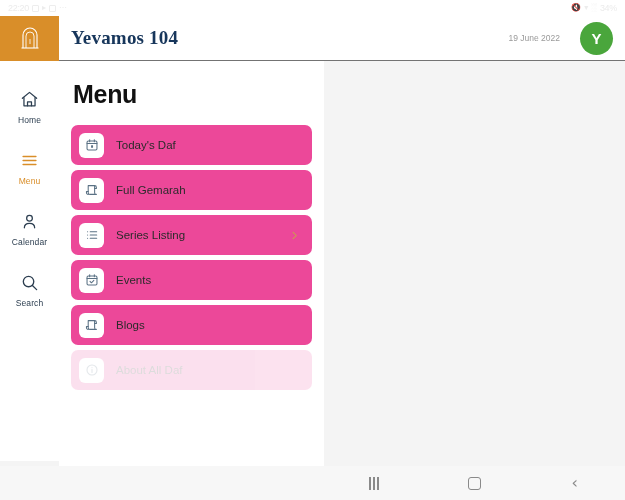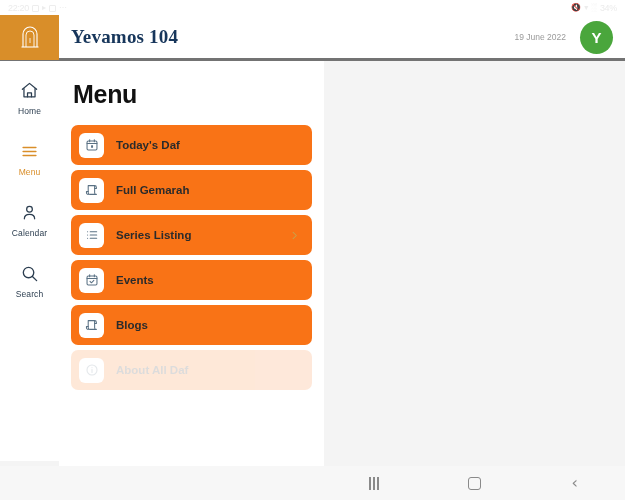--- a/index.html
+++ b/index.html
@@ -30,42 +30,42 @@
   .sb-glyph { color: #ececec; font-size: 8px; line-height: 1; }
   .sb-box { width: 7px; height: 7px; border: 1px solid #ededed; border-radius: 1px; display:inline-block;}
   .sb-time { color: #ebebeb; font-size: 9px; letter-spacing: -0.3px; }
 
   
   .header {
     position: absolute; top: 16px; left: 0;
     width: 625px; height: 45px;
     background: #ffffff;
     display: flex; align-items: center;
-    border-bottom: 3px solid #737373;
+    border-bottom: 1px solid #737373;
     z-index: 5;
   }
   .logo-tile {
     width: 59px; height: 45px;
     background: #d98e29;
     display: flex; align-items: center; justify-content: center;
     flex: 0 0 59px;
   }
   .app-title {
     margin-left: 12px;
     font-family: "Liberation Serif", serif;
     font-weight: bold;
     font-size: 19px;
     color: #17365b;
     letter-spacing: 0.2px;
   }
   .header-right {
     margin-left: auto;
     display: flex; align-items: center;
     padding-right: 12px;
-    gap: 14px;
+    gap: 20px;
   }
   .header-date {
     font-size: 8.5px;
     color: #9a9a9a;
     white-space: nowrap;
   }
   .avatar {
     width: 33px; height: 33px;
     border-radius: 50%;
     background: #4aa63c;
@@ -75,21 +75,21 @@
     font-family: "Liberation Sans", sans-serif;
   }
 
   
   .rail {
     position: absolute; top: 61px; left: 0;
     width: 59px; height: 400px;
     background: #ffffff;
     display: flex; flex-direction: column;
     align-items: center;
-    padding-top: 18px;
+    padding-top: 27px;
     z-index: 4;
   }
   .rail-item {
     width: 59px;
     display: flex; flex-direction: column;
     align-items: center;
     margin-bottom: 24px;
     cursor: pointer;
   }
   .rail-ico { height: 22px; display:flex; align-items:center; justify-content:center; }
@@ -116,26 +116,25 @@
     padding: 19px 0 0 14px;
     letter-spacing: -0.3px;
   }
   .menu-list {
     margin-top: 16px;
     padding: 0 12px;
   }
   .menu-row {
     display: flex; align-items: center;
     height: 40px;
-    background: #f97316;
+    background: #ec4899;
     border-radius: 7px;
     margin-bottom: 5px;
     padding: 0 8px;
     cursor: pointer;
-    font-weight: bold;
   }
   .menu-row .tile {
     width: 25px; height: 25px;
     background: #ffffff;
     border-radius: 6px;
     display: flex; align-items: center; justify-content: center;
     flex: 0 0 25px;
   }
   .menu-row .mlabel {
     margin-left: 12px;

